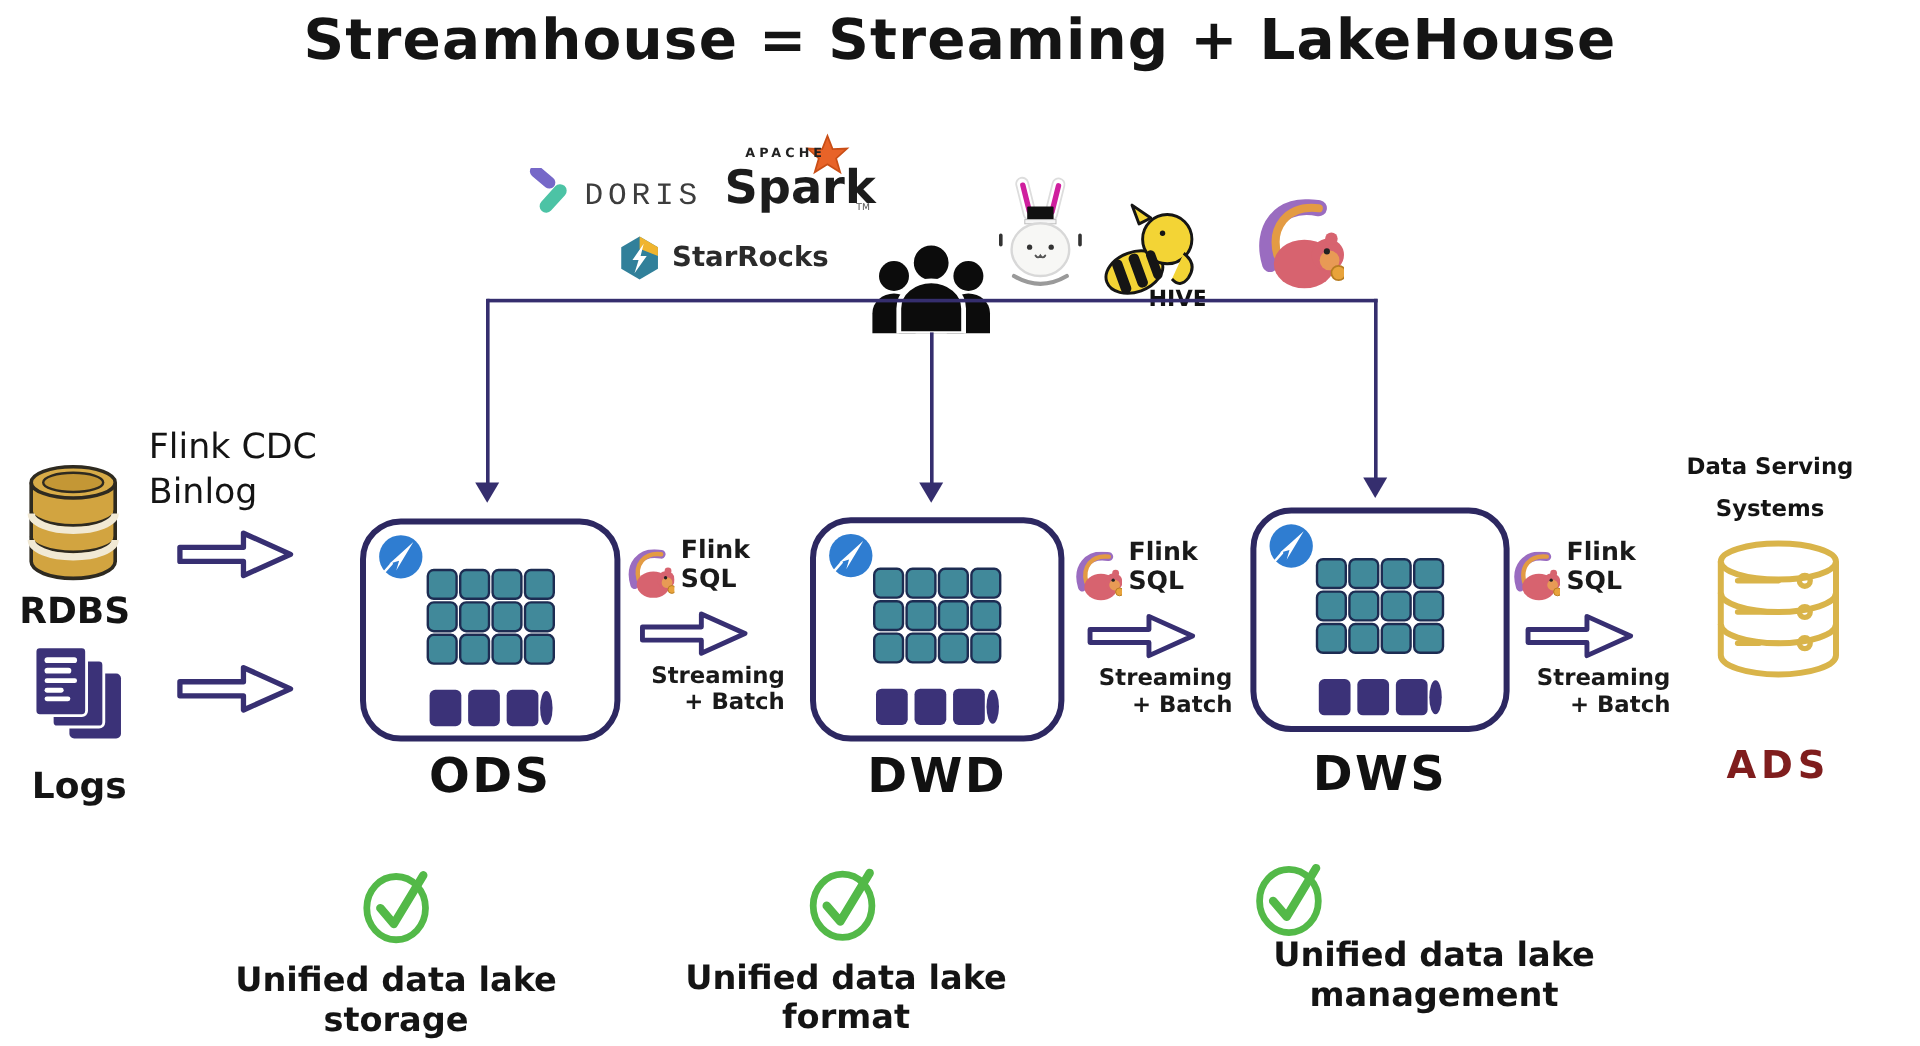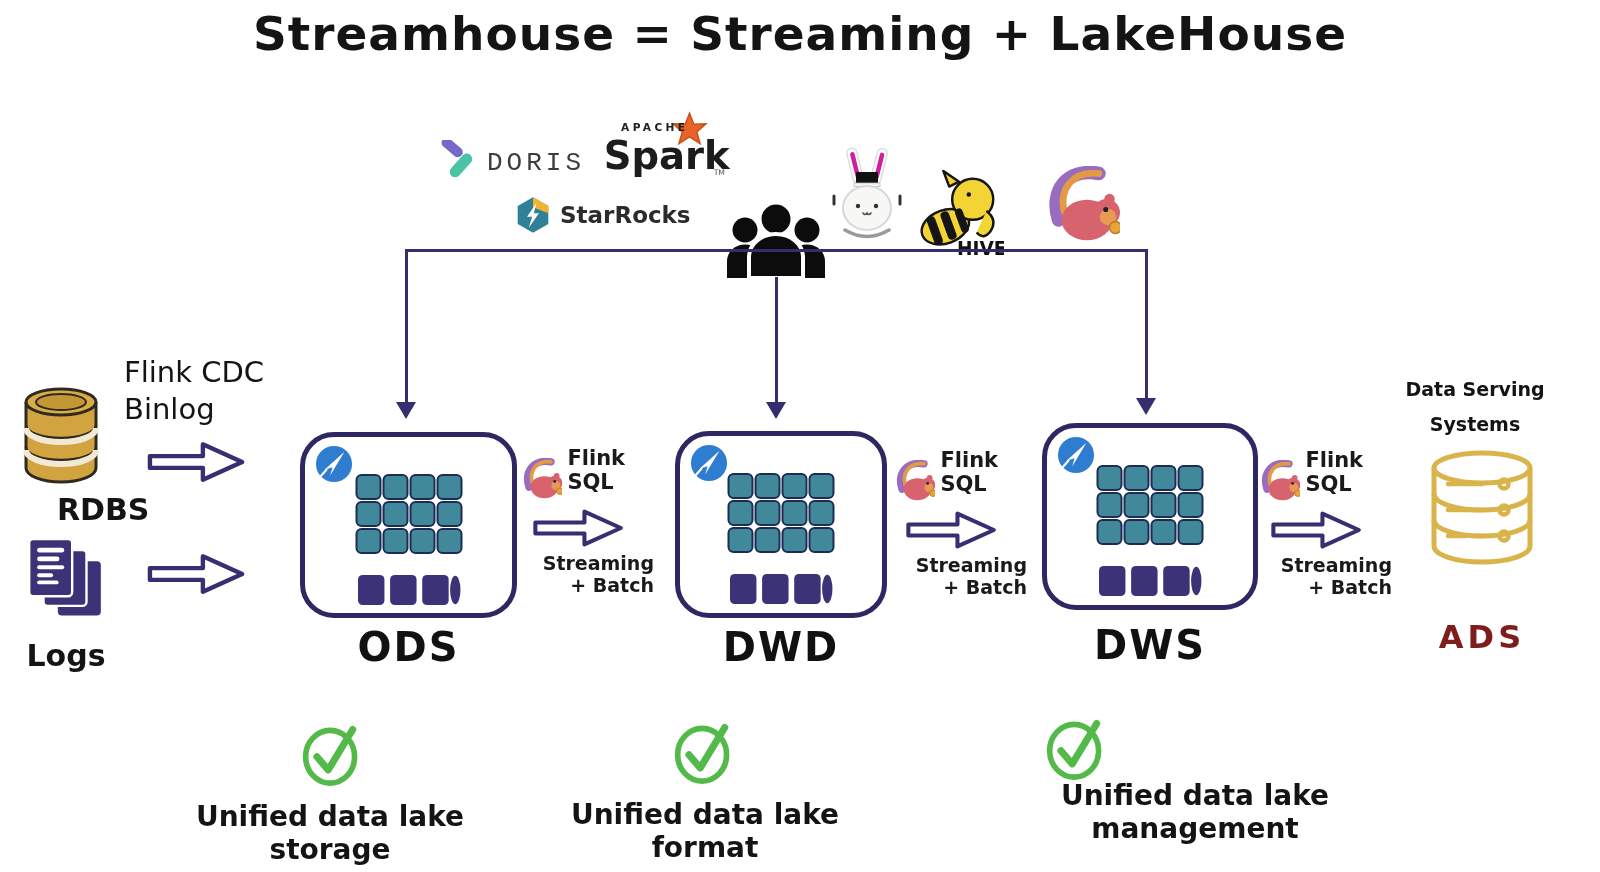--- a/index.html
+++ b/index.html
@@ -52,21 +52,21 @@
   .linkgroup { width:150px; }
   .lg1 { left:520px; top:446px; } .lg2 { left:893px; top:448px; } .lg3 { left:1258px; top:448px; }
   .lk-head { display:flex; align-items:flex-end; gap:5px; }
   .lk-label { font-size:21px; font-weight:700; color:#1a1a1a; padding-bottom:8px; }
   .lk-arrow { margin:6px 0 0 8px; }
   .lk-sub { width:134px; text-align:right; font-size:19px; font-weight:600; color:#1a1a1a; line-height:22px; }
 
   
   .cdc-label { left:103px; top:354px; font-size:29px; font-weight:400; line-height:37px; color:#141414;margin-left:21px; }
   .rdbs-icon { left:20px; top:384px; }
-  .rdbs-label { left:16px; top:492px; width:90px; text-align:center; font-size:30px; font-weight:700; color:#141414;margin-left:41px; }
+  .rdbs-label { left:16px; top:492px; width:90px; text-align:center; font-size:30px; font-weight:700; color:#141414; }
   .src-arrow1 { left:146px; top:440px; }
   .logs-icon { left:26px; top:528px; }
   .src-arrow2 { left:146px; top:552px; }
   .logs-label { left:16px; top:638px; width:100px; text-align:center; font-size:30px; font-weight:700; color:#141414; }
 
   
   .serving-label { left:1360px; top:372px; width:230px; text-align:center; font-size:19px; font-weight:600; line-height:35px; color:#141414; }
   .serving-db { left:1426px; top:446px; }
   .ads-label { left:1426px; top:618px; width:112px; text-align:center; font-size:32px; font-weight:800; letter-spacing:4px; color:#7f1d1d; }
 

